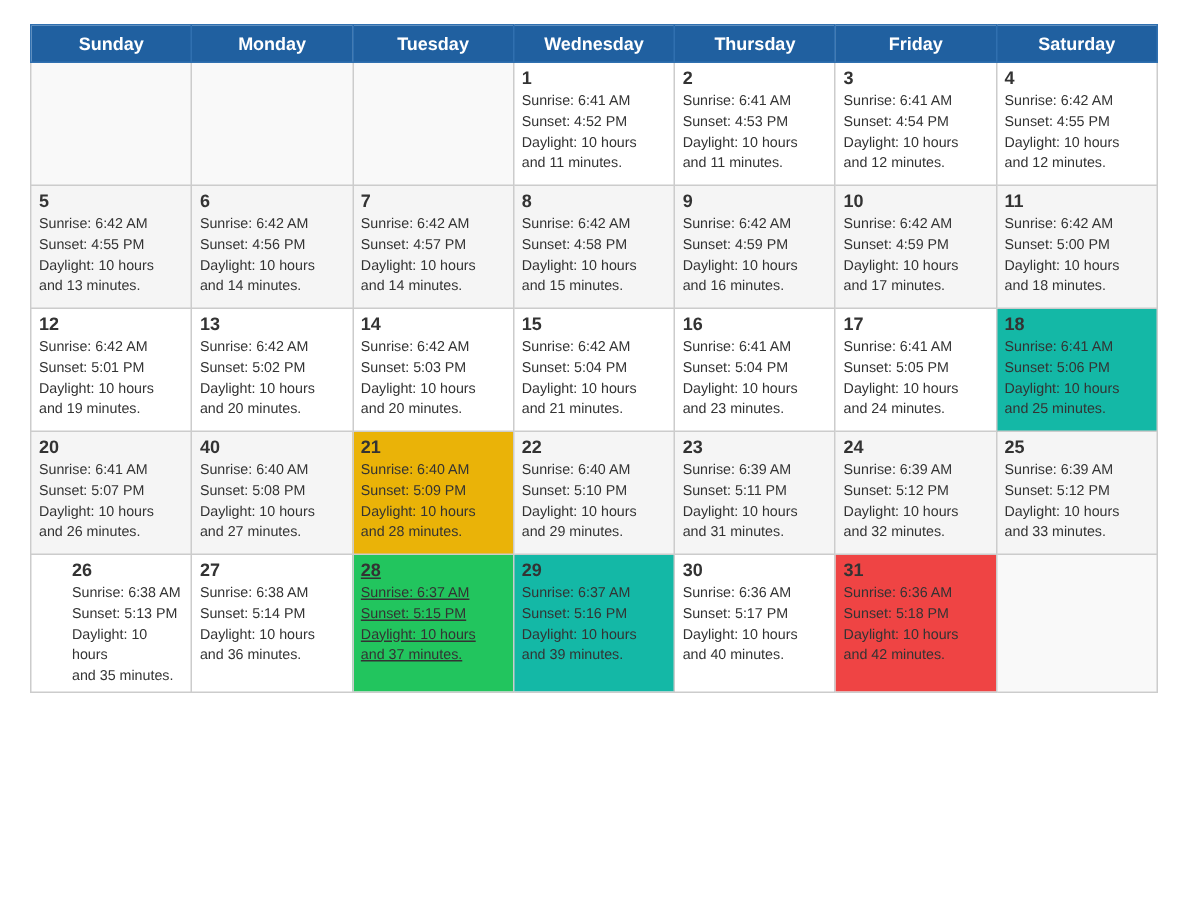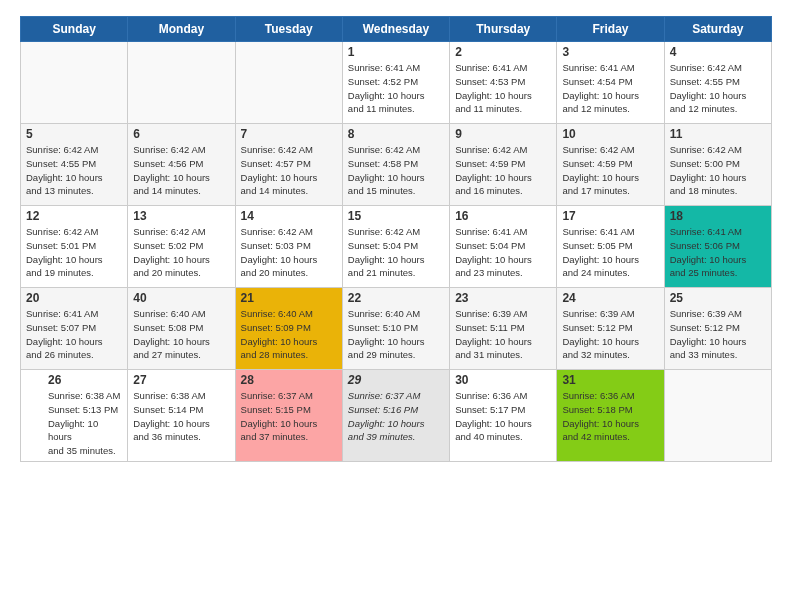--- a/index.html
+++ b/index.html
@@ -300,42 +300,42 @@
 Daylight: 10 hours
 and 35 minutes.</div>
           </td>
           <td style="background: rgb(255, 255, 255);">
             <span class="day-num">27</span>
             <div class="day-info" style="white-space: pre-line;">Sunrise: 6:38 AM
 Sunset: 5:14 PM
 Daylight: 10 hours
 and 36 minutes.</div>
           </td>
-          <td style="background: #fca5a5;">
+          <td style="background: #22c55e; text-decoration: underline;">
             <span class="day-num">28</span>
             <div class="day-info" style="white-space: pre-line;">Sunrise: 6:37 AM
 Sunset: 5:15 PM
 Daylight: 10 hours
 and 37 minutes.</div>
           </td>
-          <td style="background: #e5e5e5; font-style: italic;">
+          <td style="background: #14b8a6;">
             <span class="day-num">29</span>
             <div class="day-info" style="white-space: pre-line;">Sunrise: 6:37 AM
 Sunset: 5:16 PM
 Daylight: 10 hours
 and 39 minutes.</div>
           </td>
           <td style="background: rgb(255, 255, 255);">
             <span class="day-num">30</span>
             <div class="day-info" style="white-space: pre-line;">Sunrise: 6:36 AM
 Sunset: 5:17 PM
 Daylight: 10 hours
 and 40 minutes.</div>
           </td>
-          <td style="background: #84cc16;">
+          <td style="background: #ef4444;">
             <span class="day-num">31</span>
             <div class="day-info" style="white-space: pre-line;">Sunrise: 6:36 AM
 Sunset: 5:18 PM
 Daylight: 10 hours
 and 42 minutes.</div>
           </td>
           <td class="empty-cell" style="background: rgb(250, 250, 250);"></td>
         </tr>
       </tbody>
   </table>

